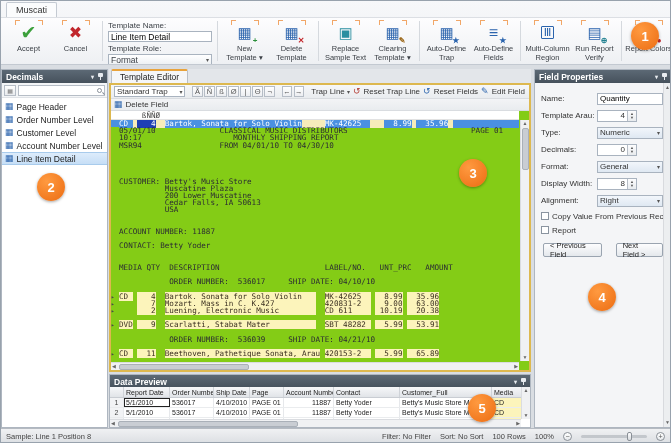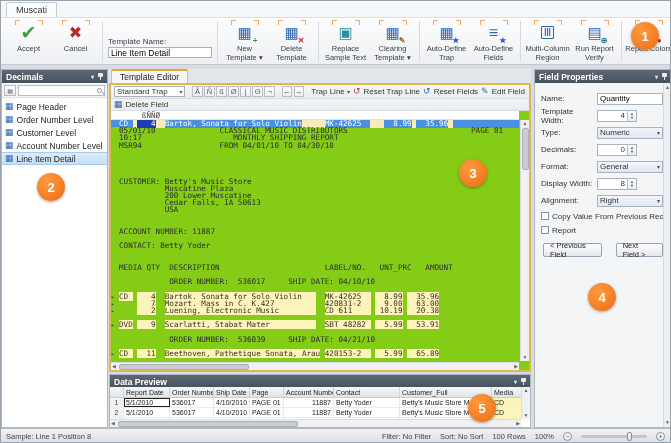--- a/index.html
+++ b/index.html
@@ -14,21 +14,21 @@
   .rdiv{width:1px;background:#d5d9de;margin:2px 1px;flex:0 0 1px}
   .rbtn{width:47px;display:flex;flex-direction:column;align-items:center;padding-top:2px}
   .ricon{width:26px;height:23px;position:relative;display:flex;align-items:center;justify-content:center}
   .ricon::before{content:"";position:absolute;left:-1px;top:-1px;width:4px;height:4px;border-left:1px solid #f1a768;border-top:1px solid #f1a768}
   .ricon::after{content:"";position:absolute;right:-1px;top:-1px;width:4px;height:4px;border-right:1px solid #f1a768;border-top:1px solid #f1a768}
   .rg1{font-size:15px;line-height:1}
   .rg1.boxed{font-size:11px;border:1px solid #2b64ad;padding:0 2px;border-radius:1px}
   .rbadge{position:absolute;right:0;bottom:-1px;font-size:8px;font-weight:bold;line-height:1;text-shadow:0 0 2px #fff,0 0 2px #fff}
   .rlabel{font-size:7.5px;line-height:1.15;text-align:center;color:#3a3f45;margin-top:1px}
   .rform{width:112px;display:flex;flex-direction:column;padding:1px 4px;font-size:8px;color:#3a3f45}
-  .rflabel{margin-top:17px}
+  .rflabel{margin-top:1px}
   .rfinput{width:104px;height:11px;font-size:8.5px;font-family:"Liberation Sans",sans-serif;border:1px solid #a9b3bf;background:#fff;padding:0 2px;margin:1px 0}
   .rfsel{width:104px;height:11px;font-size:8.5px;border:1px solid #a9b3bf;background:linear-gradient(#fff,#eef1f4);padding:0 2px;margin:1px 0;display:flex;align-items:center;justify-content:space-between}
   .rfarr{font-size:6px;color:#555}
 
   
   .panel{position:absolute;background:#fff;border:1px solid #aeb6c0}
   .phead{height:13px;background:linear-gradient(#5c6975,#46515c);color:#fff;font-size:8.5px;font-weight:bold;display:flex;align-items:center;padding:0 4px}
   .phicons{margin-left:auto;display:flex;align-items:center;gap:4px}
   .phi{font-size:6px;color:#e8ecf0;line-height:1}
   .pin{display:inline-block;width:5px;height:7px;position:relative}
@@ -138,21 +138,21 @@
             </div>
             <div class="rlabel">Cancel</div>
           </div>
         </div>
         <div class="rdiv"></div>
         <div class="rform">
           <div class="rflabel">Template Name:</div>
           <input class="rfinput" value="Line Item Detail" style="">
           <div class="rflabel">Template Role:</div>
           <div class="rfsel">
-            <span>Detail</span>
+            <span>Format</span>
             <span class="rfarr">▾</span>
           </div>
         </div>
         <div class="rdiv"></div>
         <div class="rgroup">
           <div class="rbtn">
             <div class="ricon">
               <span class="rg1" style="color: rgb(43, 100, 173); font-size: 15px;">▦</span>
               <span class="rbadge" style="color: rgb(43, 143, 60);">+</span>
             </div>
@@ -324,21 +324,21 @@
         <span class="phi">▾</span>
         <span class="pin"></span>
       </span>
     </div>
     <div class="fpbody">
       <div class="fprow">
         <span class="fplabel">Name:</span>
         <input class="fpinput" value="Quantity" style="">
       </div>
       <div class="fprow">
-        <span class="fplabel">Template Width:</span>
+        <span class="fplabel">Template Arau:</span>
         <div class="spin">
           <span class="spinval">4</span>
           <span class="spinarr">
               <i>▲</i>
               <i>▼</i>
             </span>
         </div>
       </div>
       <div class="fprow">
         <span class="fplabel">Type:</span>

